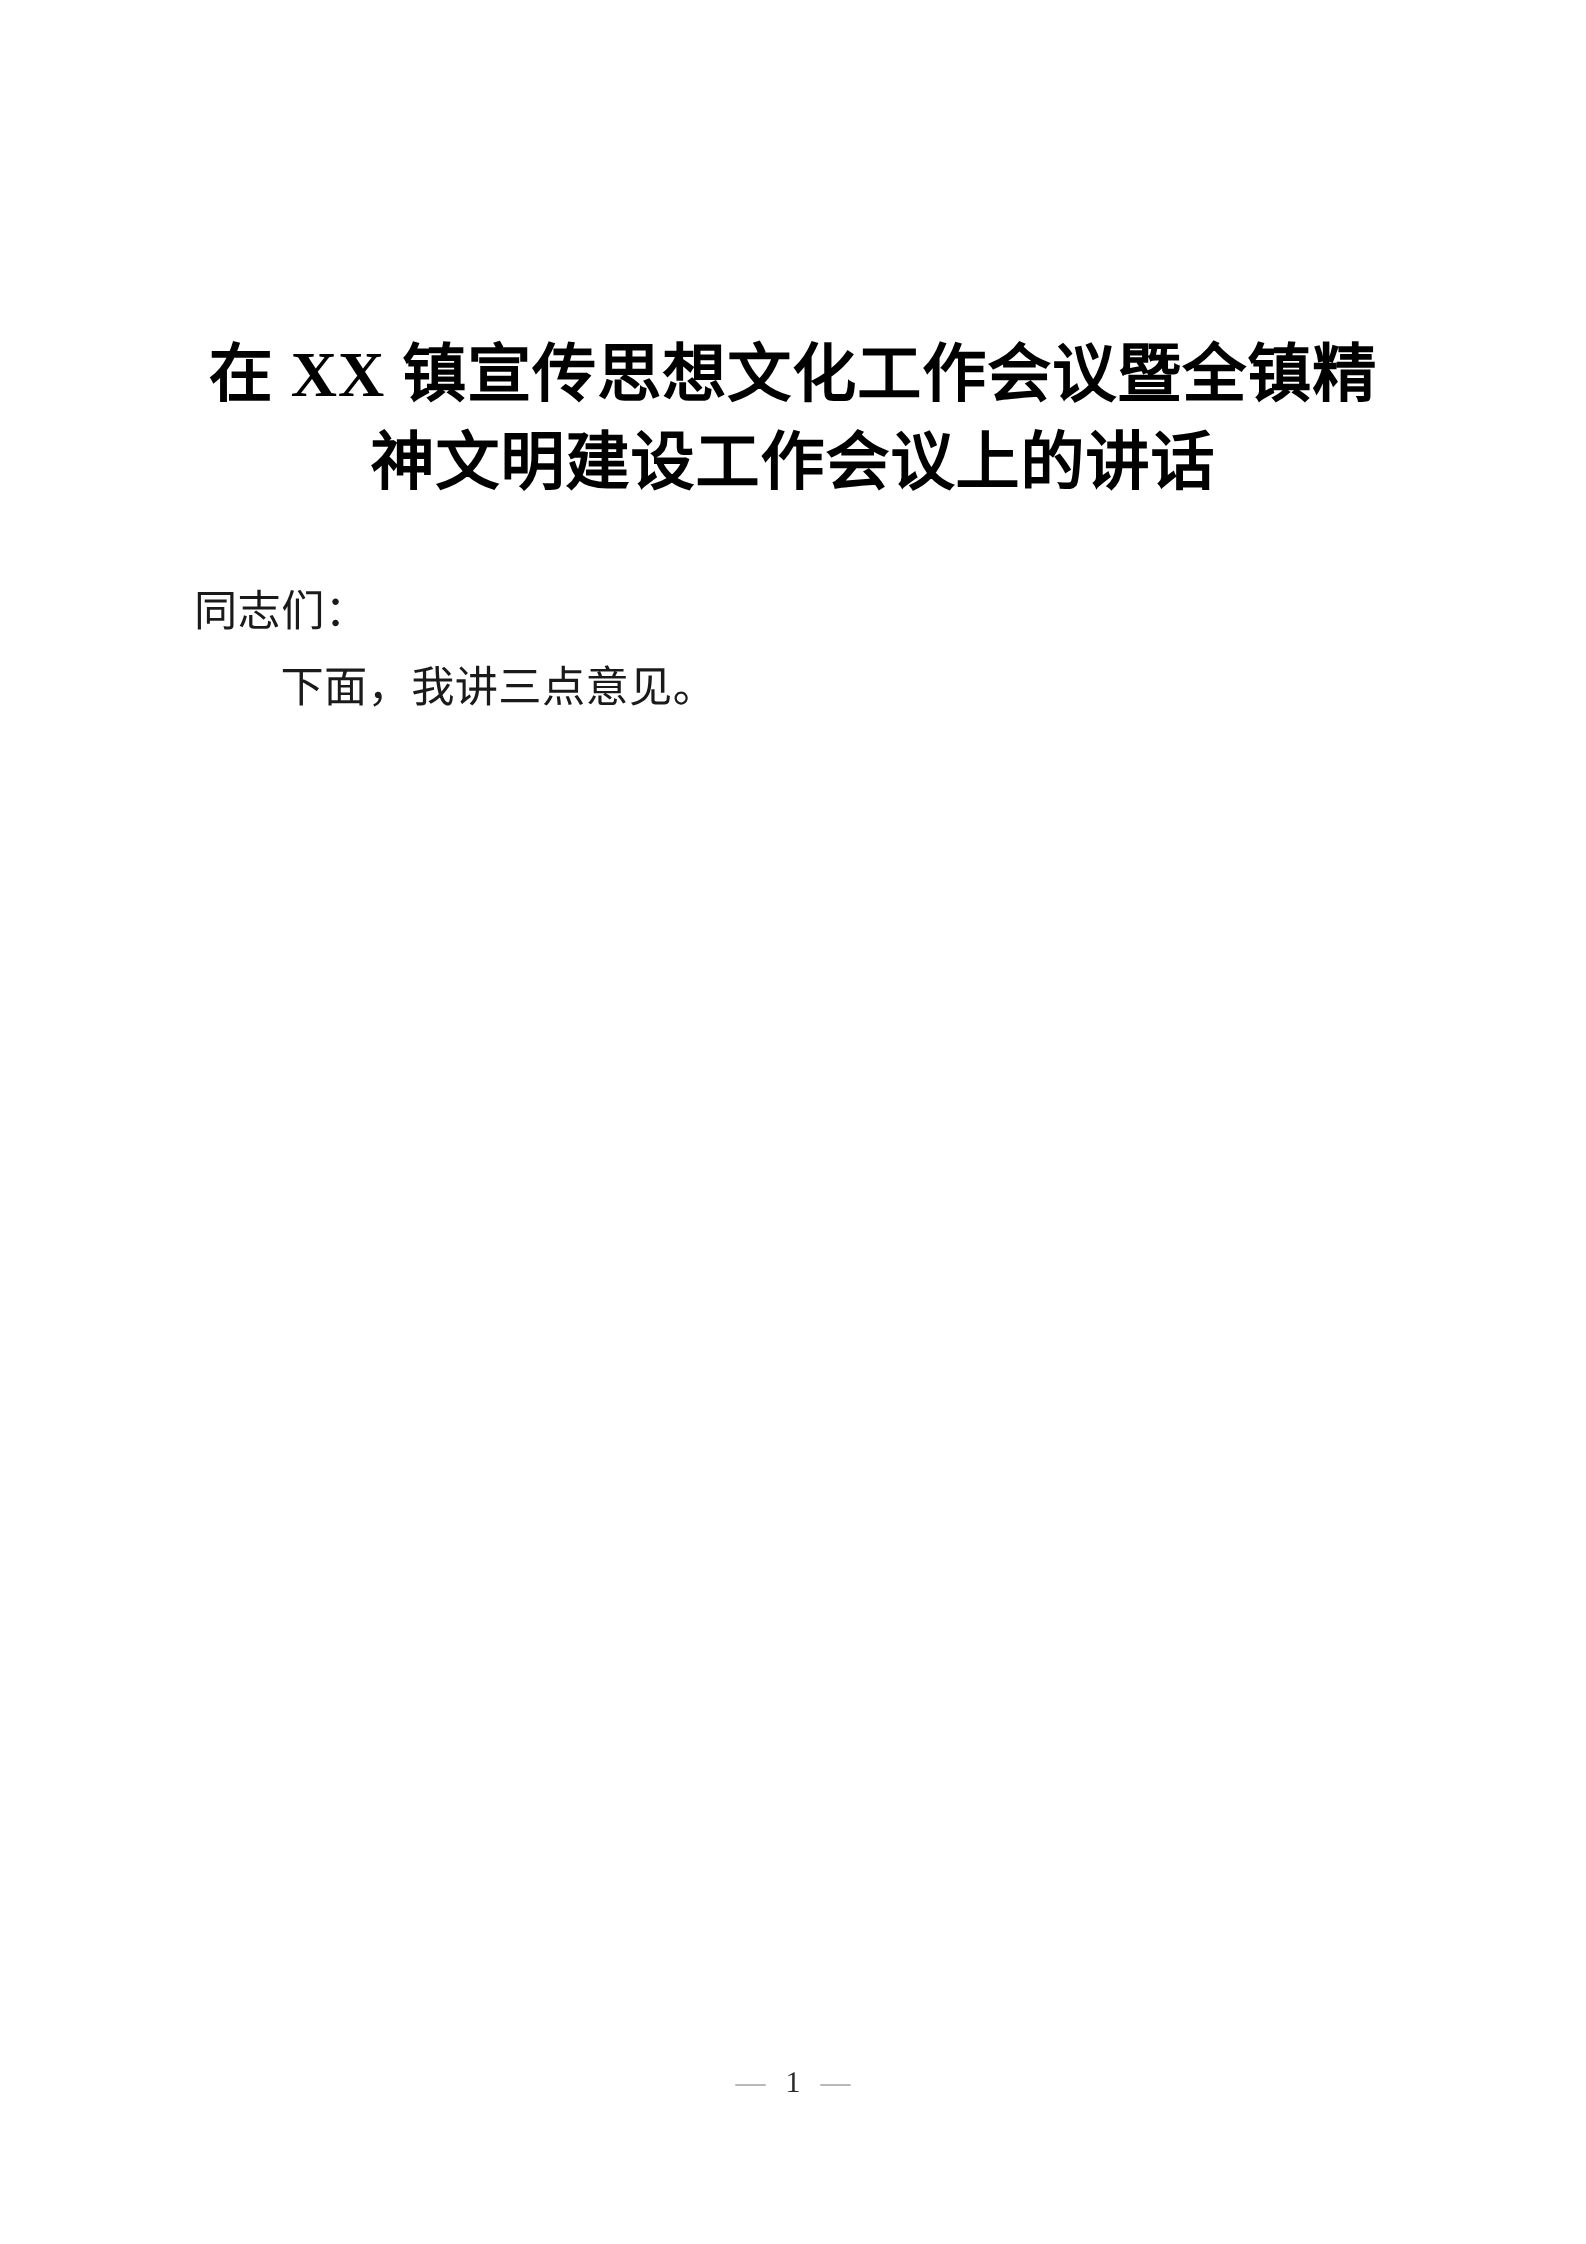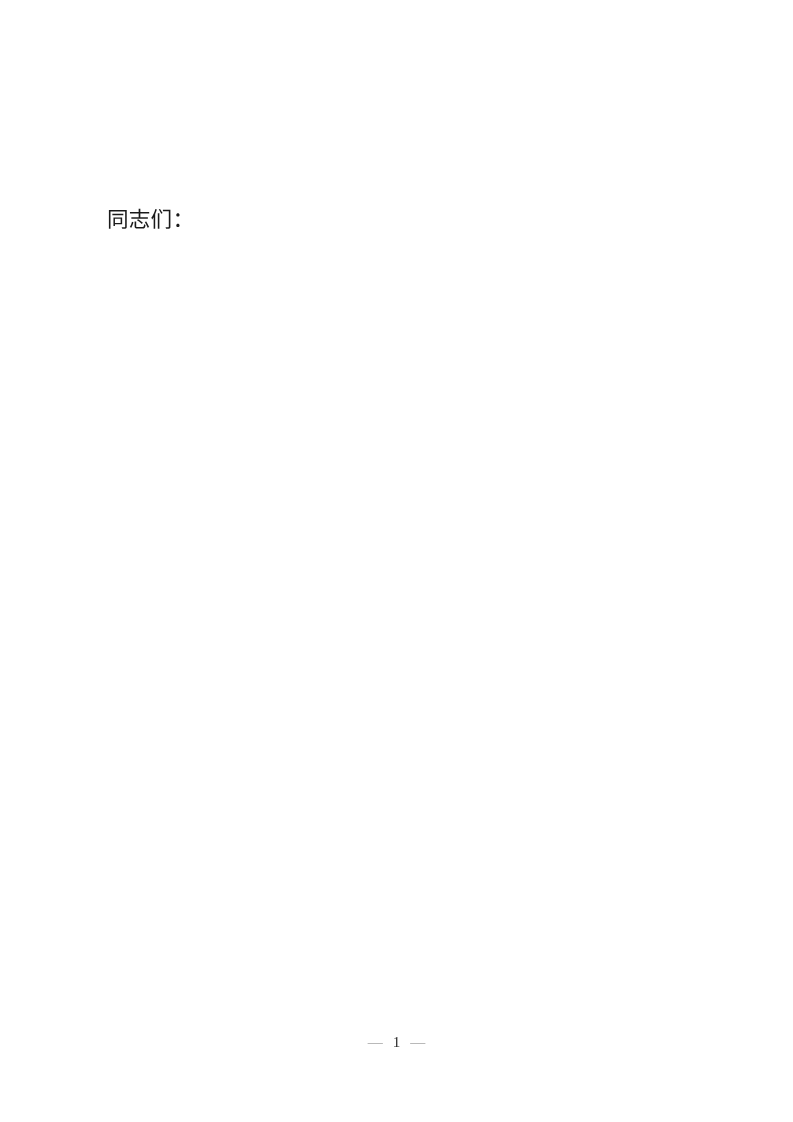--- a/index.html
+++ b/index.html
@@ -34,22 +34,23 @@
   .doc-body {
     margin: 37px 110px 0 97px;
     width: 586px;
     font-size: 21.6px;
     line-height: 37.2px;
     text-align: justify;
     color: #1a1a1a;
     letter-spacing: 0.2px;
   }
   .doc-body p {
-    margin: 10px;
+    margin: 0;
     padding: 0;
+    font-family: Liberation Mono, monospace;
   }
   .doc-body p.indent {
     text-indent: 2em;
   }
   .page-footer {
     position: absolute;
     top: 1033px;
     left: 0;
     right: 0;
     text-align: center;
@@ -64,23 +65,26 @@
     color: #2b2b2b;
     padding: 0 10px;
   }
 </style>
 </head>
 <body>
 
 <div class="page">
 
   <h1 class="doc-title">
+    <span class="title-line">在 XX 镇宣传思想文化工作会议暨全镇精</span>
+    <span class="title-line">神文明建设工作会议上的讲话</span>
   </h1>
 
   <div class="doc-body">
     <p>同志们：</p>
+    <p class="indent">下面，我讲三点意见。</p>
   </div>
 
   <div class="page-footer">
     <span class="dash">—</span><span class="num">1</span><span class="dash">—</span>
   </div>
 
 </div>
 
 </body></html>

